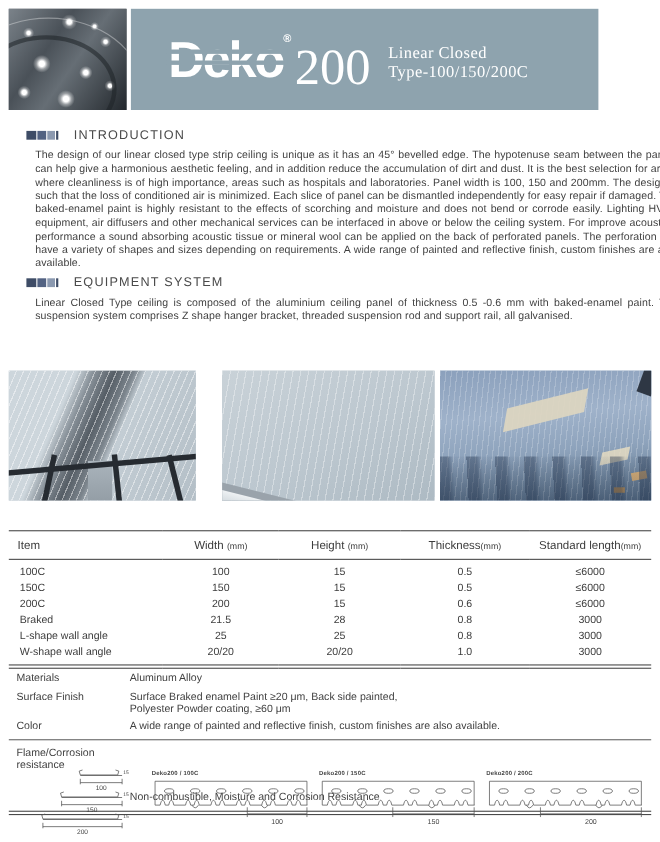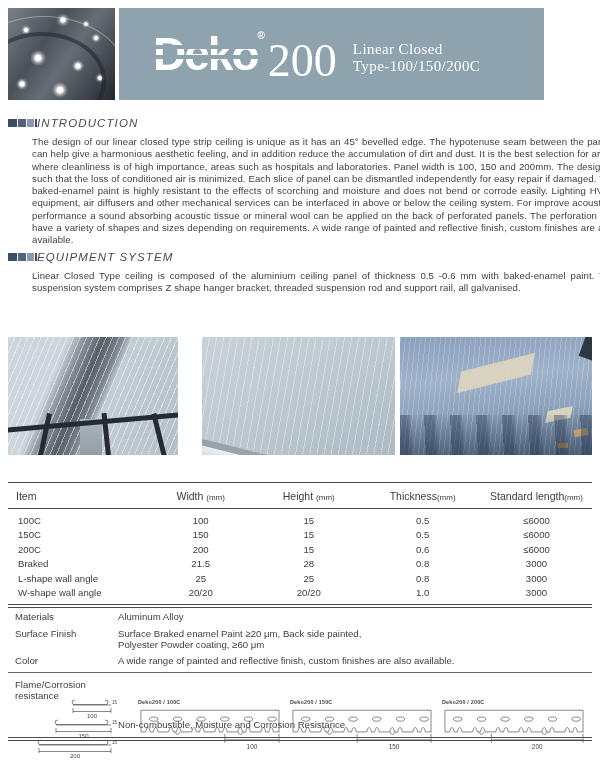--- a/index.html
+++ b/index.html
@@ -38,21 +38,21 @@
     content:""; position:absolute; left:-2px; right:4px; top:14px; height:3.5px;
     background:#8ea3ae; box-shadow:0 10px 0 #8ea3ae;
   }
   .logo-reg { font-size:10px; vertical-align:top; line-height:1; letter-spacing:0; }
   .logo-200 { font-family:"Liberation Serif", serif; font-weight:400; font-size:46px;
     line-height:1; margin-left:3px; margin-top:14px; }
   .banner-subtitle { font-family:"Liberation Serif", serif; font-size:15px; line-height:1.12;
     margin-left:16px; margin-top:8px; letter-spacing:.4px; }
 
   
-  .sec-head { position:absolute; left:8px; display:flex; align-items:center; gap:0;font-style:italic; }
+  .sec-head { position:absolute; left:24px; display:flex; align-items:center; gap:14px; }
   .sec-icon { display:flex; align-items:center; gap:1px; }
   .sec-icon i { display:inline-block; height:8px; }
   .sq1 { width:9px; background:#3e4c66; }
   .sq2 { width:8px; background:#526282; }
   .sq3 { width:7px; background:#8априори;}
   .sq3 { width:7px; background:#8b99b0; }
   .sq4 { width:2px; background:#3e4c66; }
   .sec-title { font-size:11.5px; letter-spacing:1.1px; color:#4a4a4a; }
 
   

